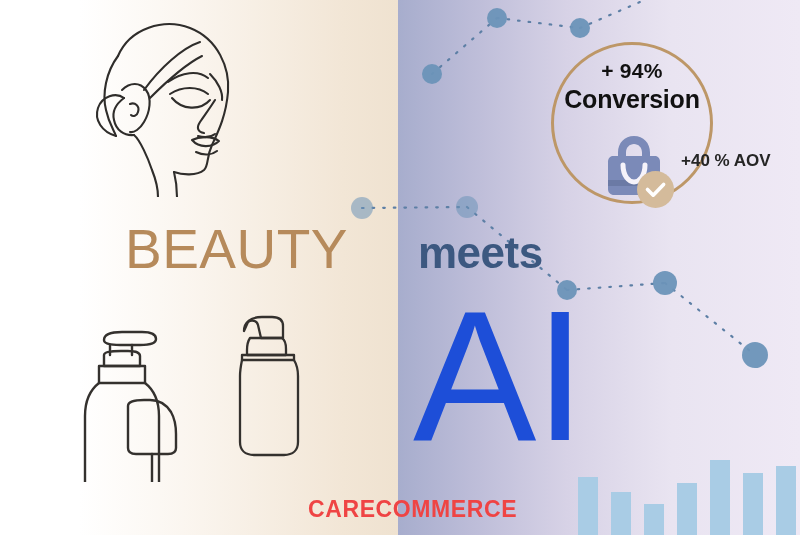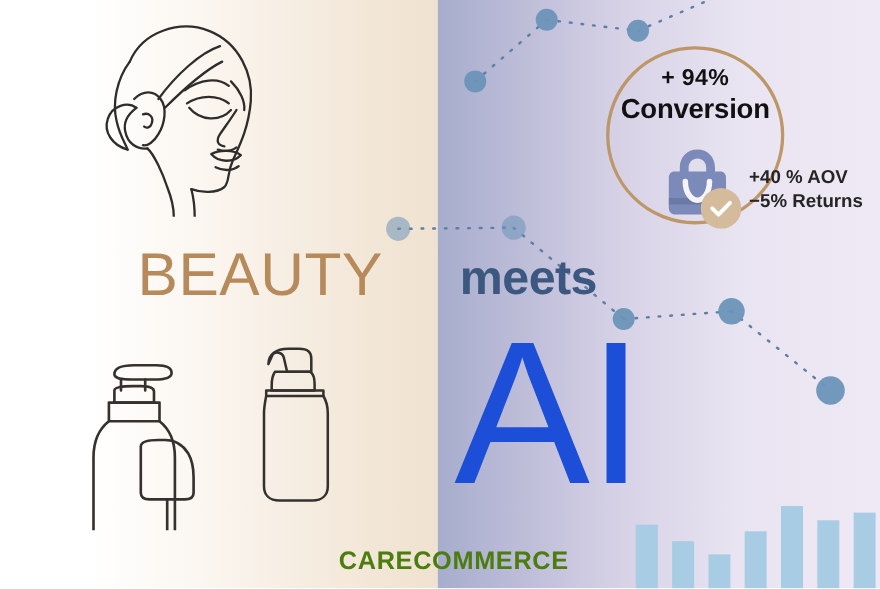--- a/index.html
+++ b/index.html
@@ -87,21 +87,21 @@
     color: #1d4ed8;
     line-height: 1;
     white-space: nowrap;
   }
   .brand-word {
     position: absolute;
     left: 308px; top: 498px;
     font-size: 23px;
     font-weight: 700;
     letter-spacing: 0.6px;
-    color: #4d7c0f;
+    color: #ef4444;
     line-height: 1;
     white-space: nowrap;
   }
 
   
   .kpi-ring {
     position: absolute;
     left: 551px; top: 42px;
     width: 156px; height: 156px;
     border: 3px solid #bd9767;
@@ -265,18 +265,17 @@
     <path d="M18 31 C18 42, 24 48, 29 48 C34 48, 40 42, 40 31" fill="none" stroke="#f6f3fa" stroke-width="5" stroke-linecap="round"></path>
   </svg>
 
   <svg class="check-badge" viewBox="0 0 37 37">
     <circle cx="18.5" cy="18.5" r="18.5" fill="#d4bb9b"></circle>
     <path d="M10.5 18.5 L16.2 24.2 L26.6 13.4" fill="none" stroke="#ffffff" stroke-width="3.6" stroke-linecap="round" stroke-linejoin="round"></path>
   </svg>
 
   <div class="side-metrics">
     <div>+40 % AOV</div>
-    <div>−5% Returns</div>
   </div>
 
   <div class="brand-word">CARECOMMERCE</div>
 
 </div>
 
 </body></html>

